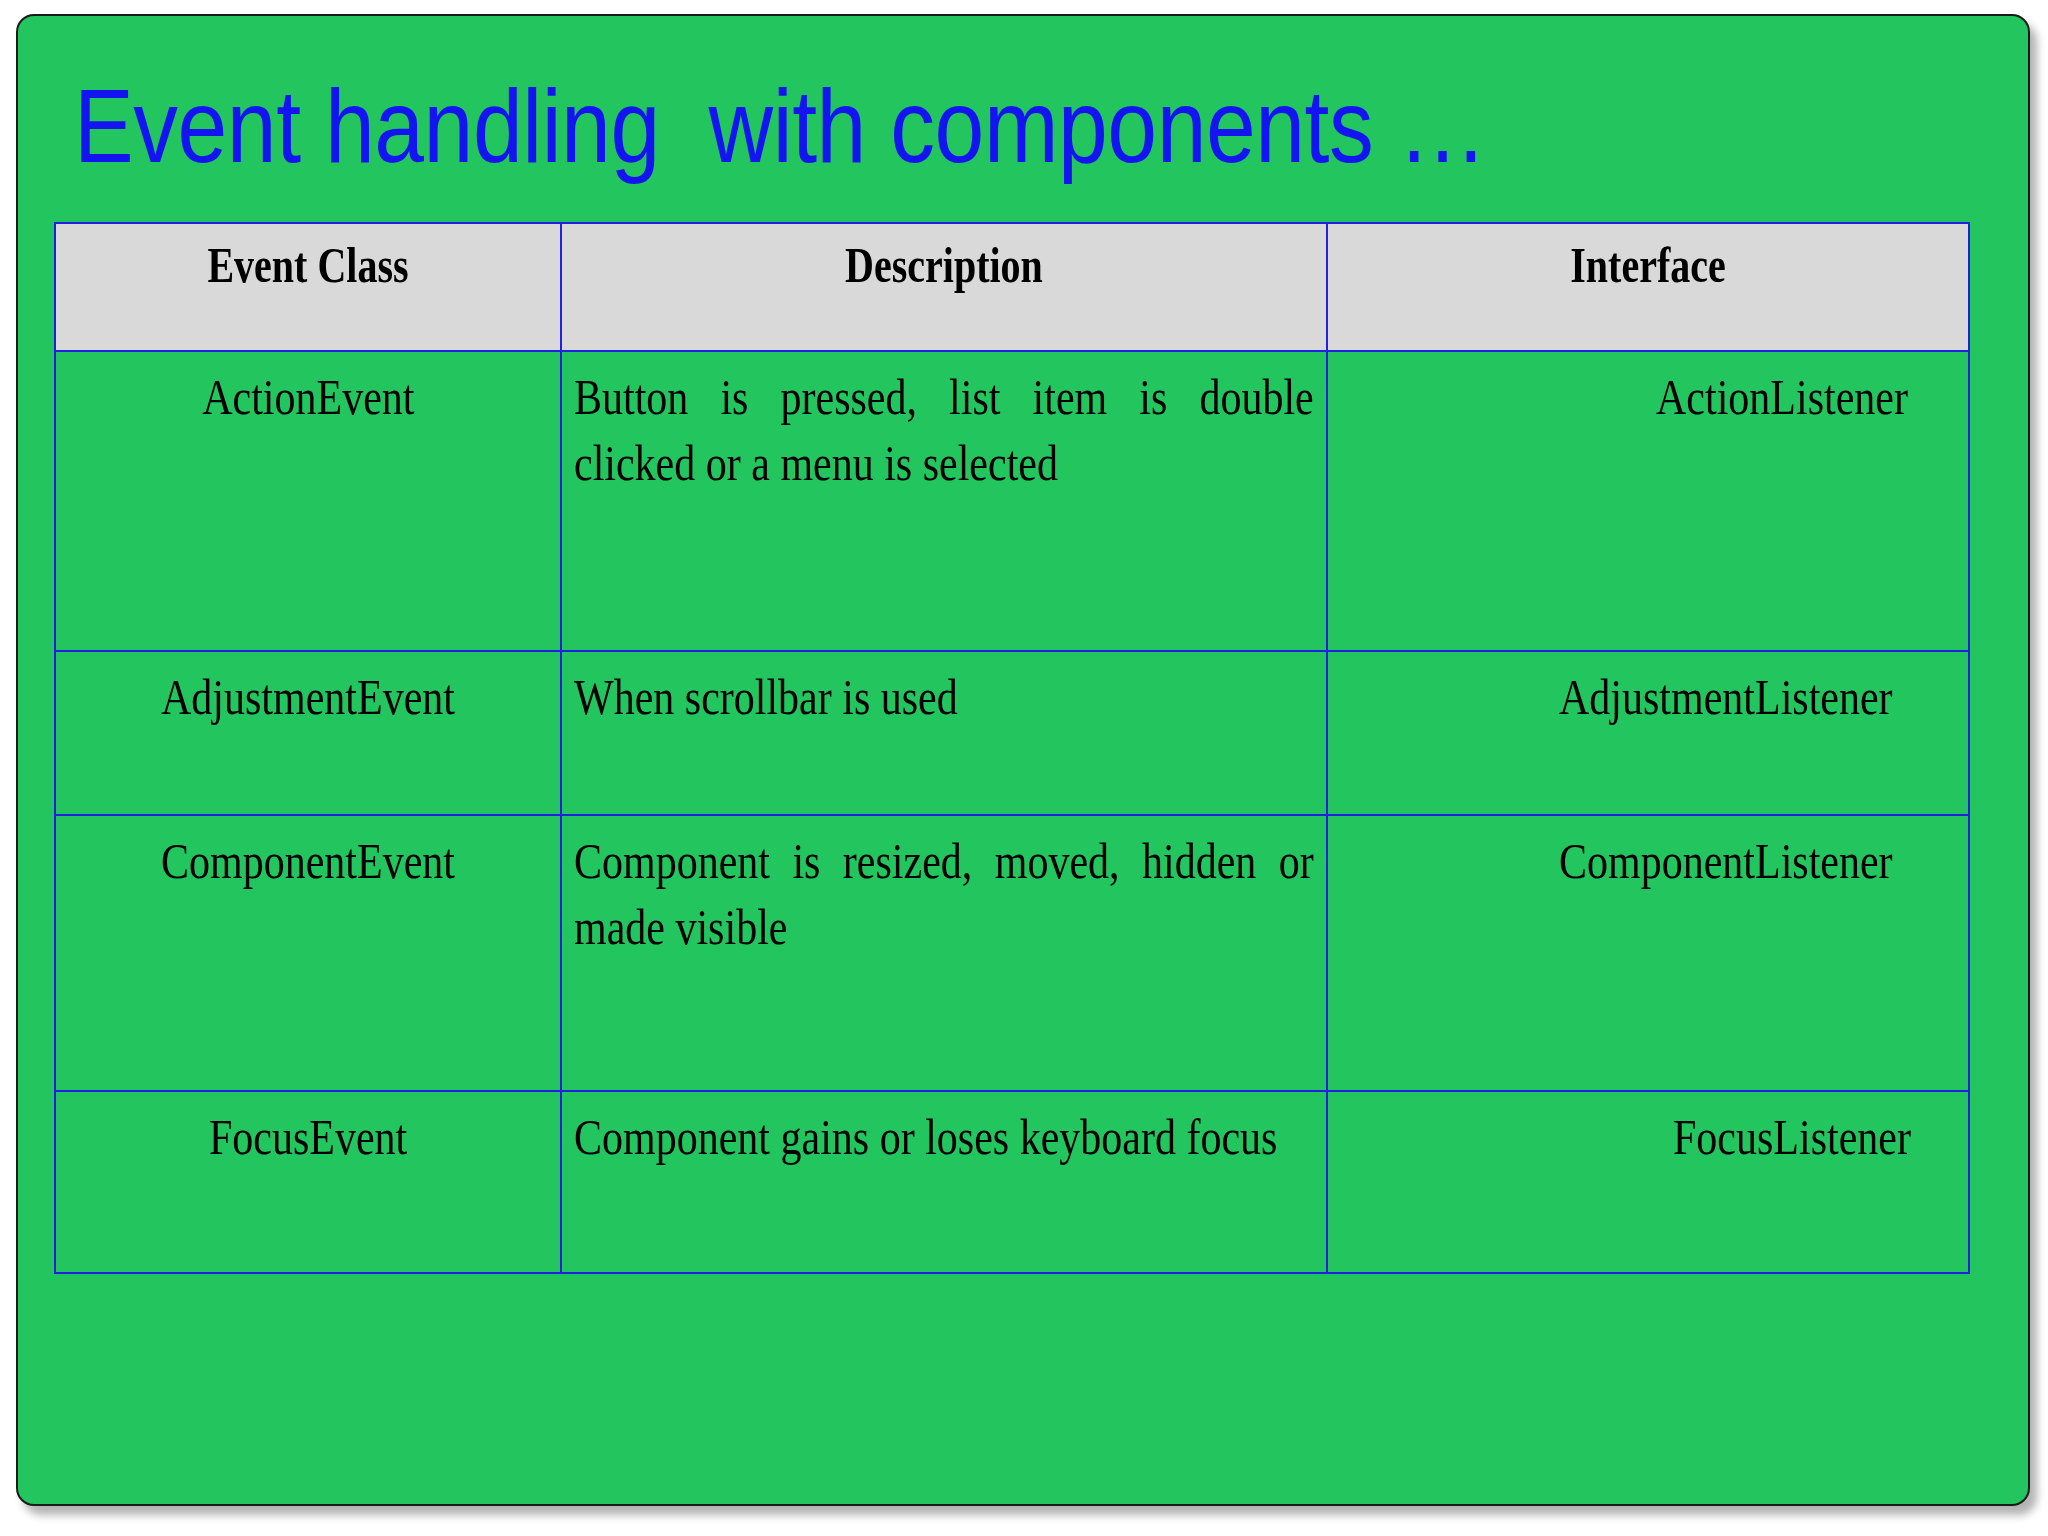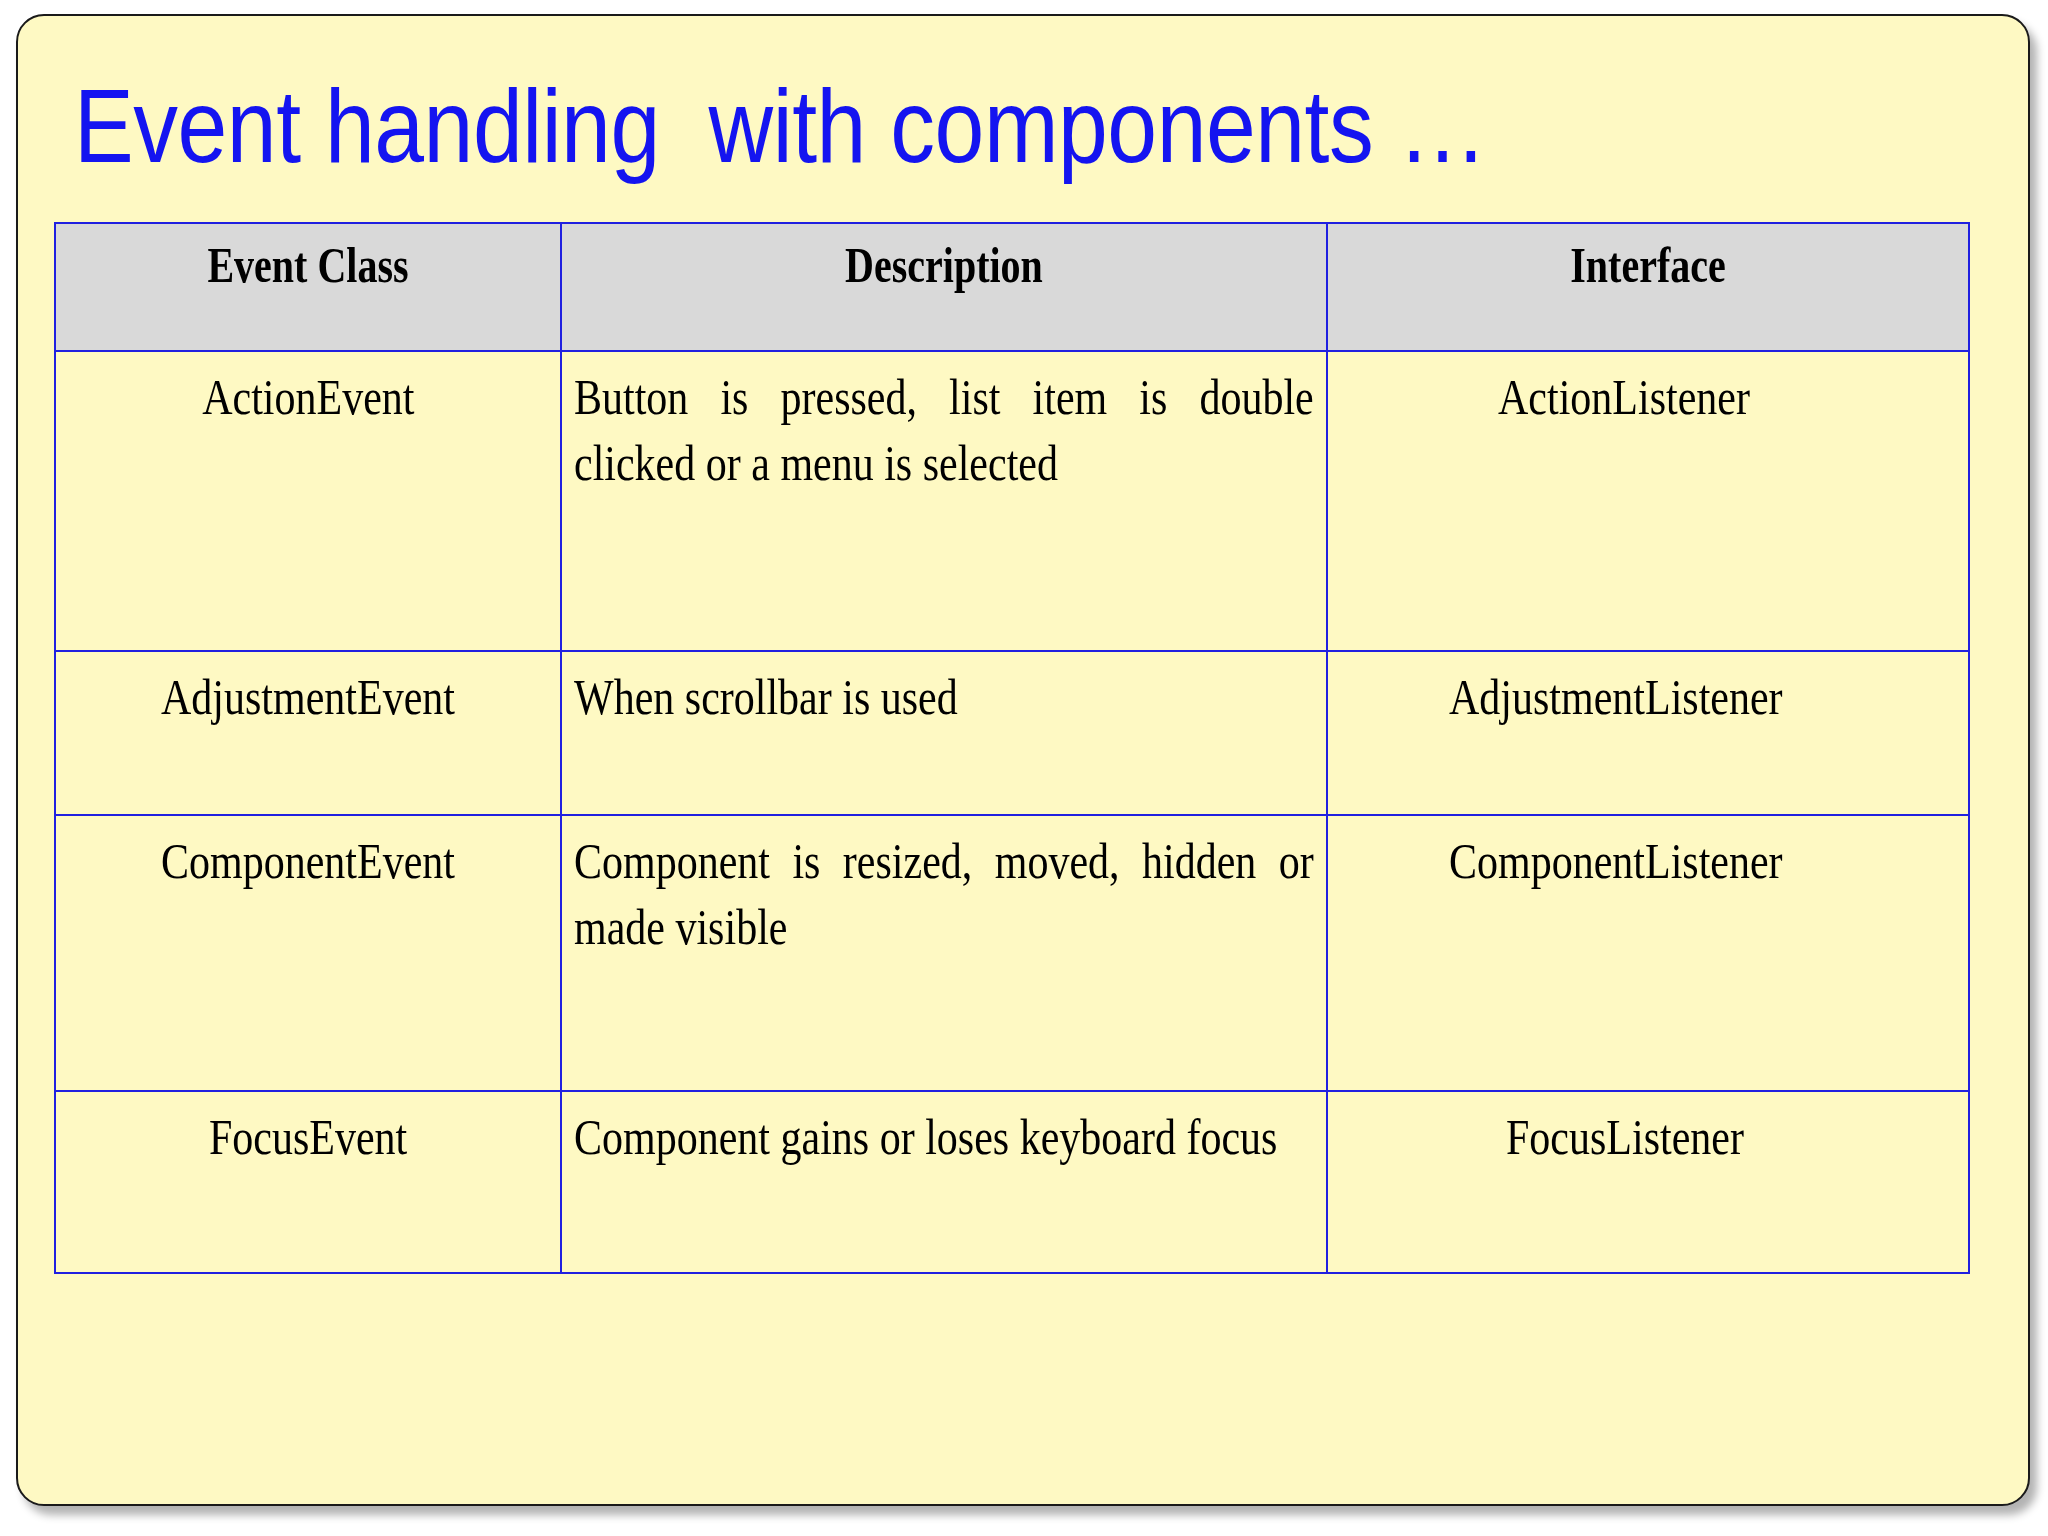--- a/index.html
+++ b/index.html
@@ -13,23 +13,23 @@
     overflow: hidden;
     font-family: "Liberation Serif", serif;
   }
 
   .slide-frame {
     position: absolute;
     left: 16px;
     top: 14px;
     width: 2014px;
     height: 1492px;
-    background: #fef9c3;
+    background: #22c55e;
     border: 2px solid #1a1a1a;
-    border-radius: 28px;
+    border-radius: 18px;
     box-sizing: border-box;
     box-shadow: 7px 9px 9px rgba(0,0,0,0.30);
     overflow: hidden;
   }
 
   .slide-title {
     position: absolute;
     left: 56px;
     top: 52px;
     width: 1880px;
@@ -95,21 +95,21 @@
 
   .cell-desc {
     text-align: justify;
     text-align-last: left;
     padding: 18px 22px 10px 20px;
     hyphens: none;
   }
   .cell-desc .t { display: block; transform: scaleX(0.84); transform-origin: left top; width: 119%; }
 
   .cell-iface {
-    text-align: center;
+    text-align: right;
     padding: 18px 10px 10px 18px;
     text-decoration: underline;
   }
   .cell-iface .t { display: inline-block; transform: scaleX(0.84); transform-origin: left top; }
 
   .row-1 td { height: 300px; }
   .row-2 td { height: 164px; }
   .row-3 td { height: 276px; }
   .row-4 td { height: 182px; }
 </style>

